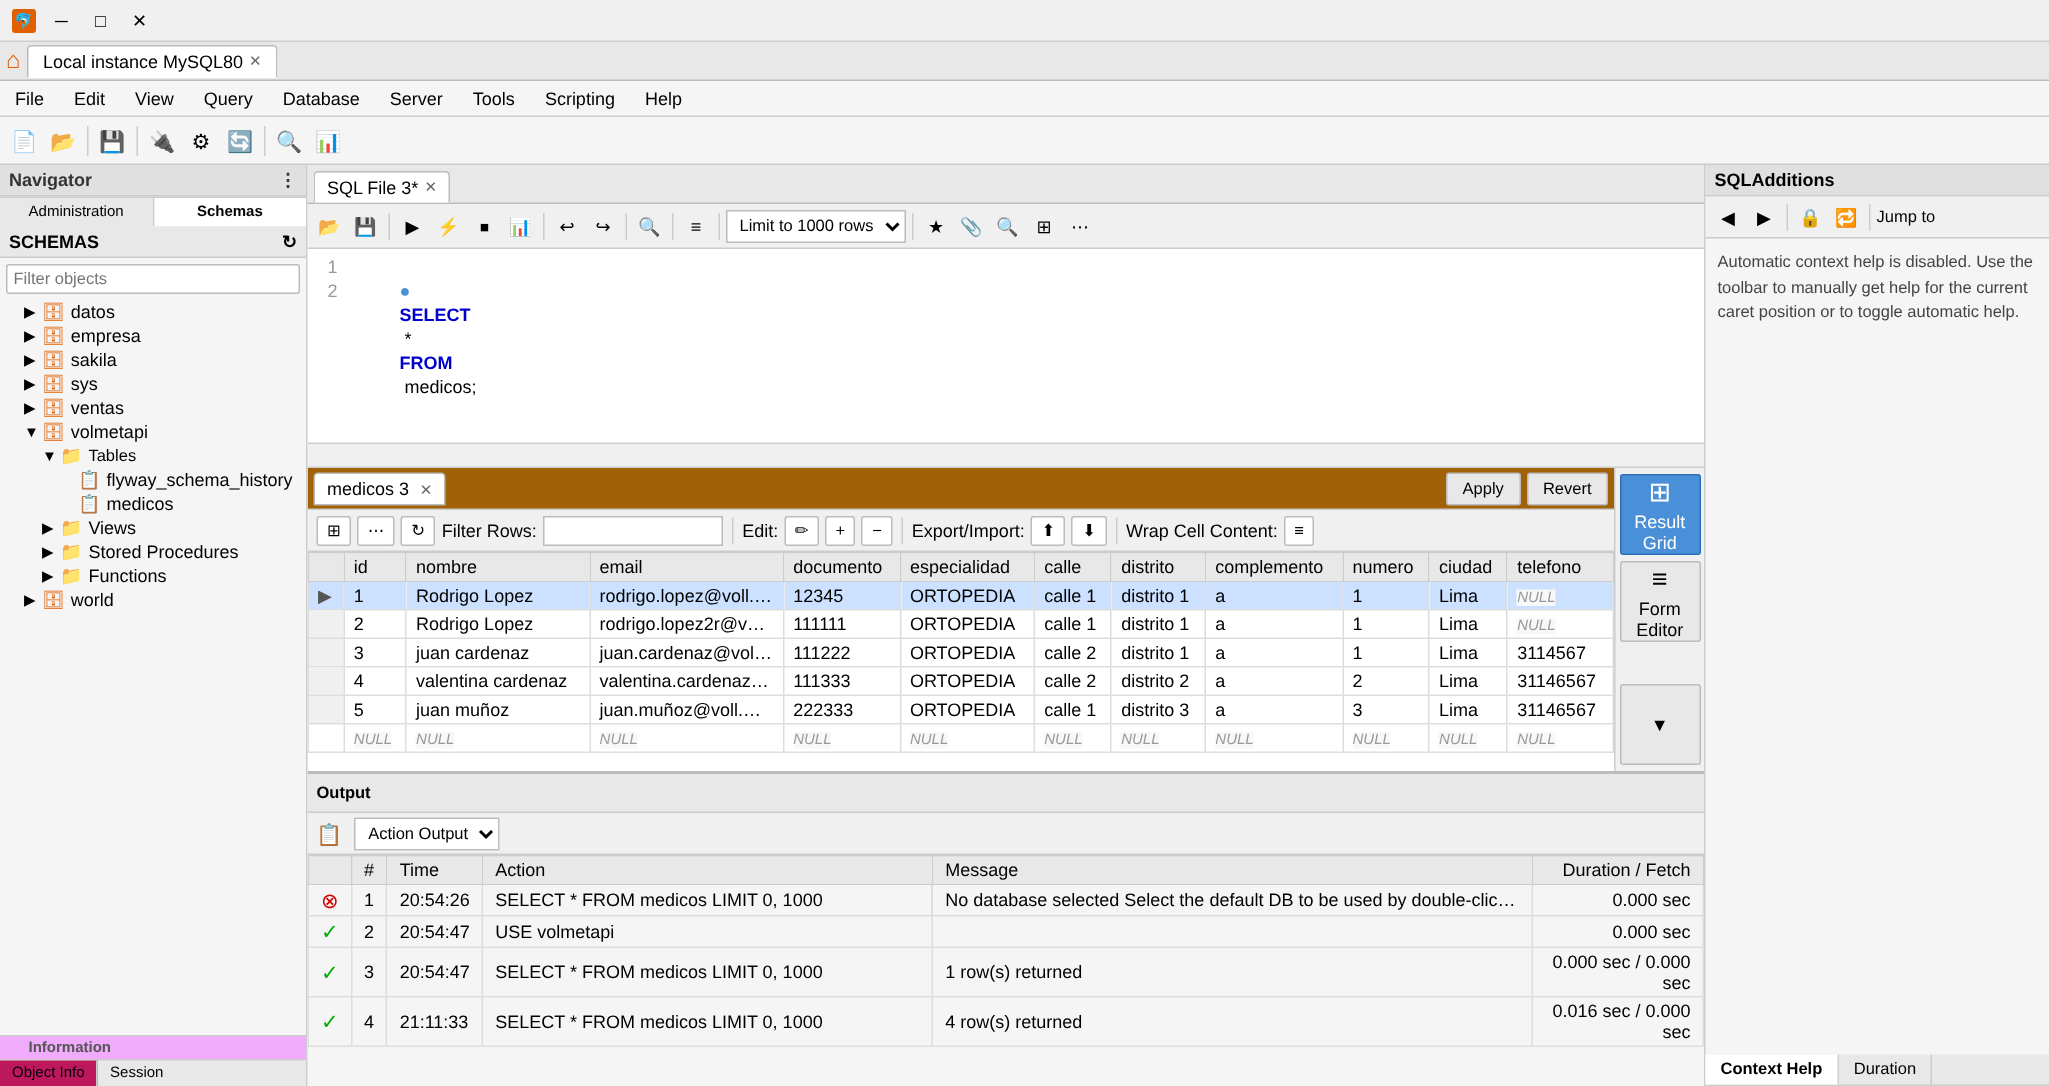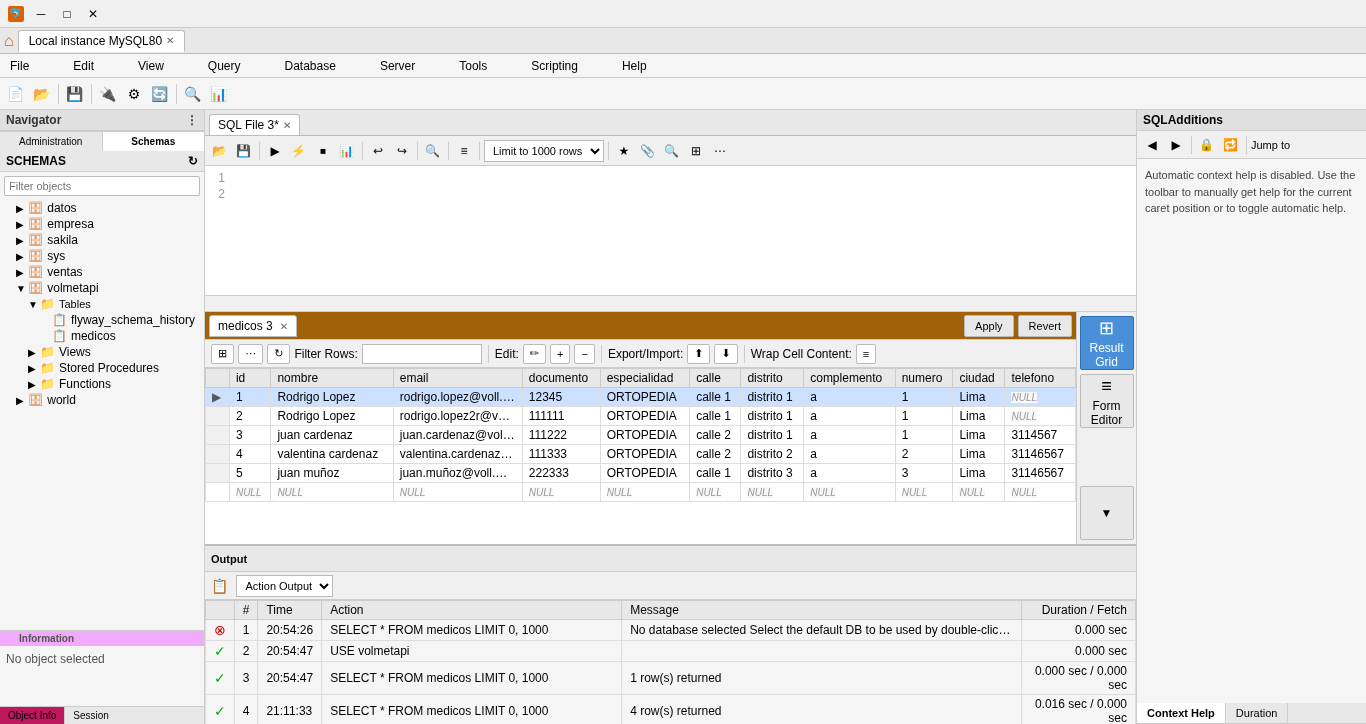--- a/index.html
+++ b/index.html
@@ -13,21 +13,21 @@
     .titlebar-btn { width: 22px; height: 18px; border: none; background: transparent; cursor: pointer; font-size: 12px; display: flex; align-items: center; justify-content: center; }
 
     
     .tabbar { background: #e8e8e8; height: 26px; display: flex; align-items: center; padding: 0 4px; border-bottom: 1px solid #bbb; }
     .tab { background: #d0d0d0; border: 1px solid #bbb; border-bottom: none; padding: 3px 10px; cursor: pointer; display: flex; align-items: center; gap: 4px; font-size: 11px; height: 22px; border-radius: 3px 3px 0 0; }
     .tab.active { background: white; border-bottom: 1px solid white; }
     .tab-close { font-size: 10px; color: #666; cursor: pointer; }
     .tab-home { margin-right: 4px; color: #e06000; font-size: 16px; }
 
     
-    .menubar { background: #f5f5f5; height: 24px; display: flex; align-items: center; border-bottom: 1px solid #ccc; gap: 24px; }
+    .menubar { background: #f5f5f5; height: 24px; display: flex; align-items: center; border-bottom: 1px solid #ccc; }
     .menubar-item { padding: 3px 10px; cursor: pointer; font-size: 12px; }
 
     
     .toolbar { background: #f5f5f5; height: 32px; display: flex; align-items: center; padding: 2px 4px; border-bottom: 1px solid #ccc; gap: 2px; }
     .toolbar-btn { width: 24px; height: 24px; border: 1px solid transparent; background: transparent; cursor: pointer; display: flex; align-items: center; justify-content: center; font-size: 14px; border-radius: 2px; }
     .toolbar-sep { width: 1px; height: 20px; background: #ccc; margin: 0 2px; }
 
     
     .main-layout { display: flex; flex: 1; overflow: hidden; }
 
@@ -90,21 +90,21 @@
     .row-arrow { color: #555; padding: 2px 4px; background: #f0f0f0; }
     .null-val { color: #999; font-style: italic; font-size: 10px; background: #f8f8f8; }
 
     
     .result-sidebar { width: 60px; background: #f0f0f0; border-left: 1px solid #ccc; display: flex; flex-direction: column; align-items: center; padding: 4px 0; gap: 4px; }
     .result-side-btn { width: 54px; height: 54px; background: #e8e8e8; border: 1px solid #bbb; cursor: pointer; display: flex; flex-direction: column; align-items: center; justify-content: center; font-size: 9px; text-align: center; border-radius: 2px; }
     .result-side-btn.active { background: #4a90d9; color: white; border-color: #2a70b9; }
     .result-side-btn .icon { font-size: 18px; margin-bottom: 2px; }
 
     
-    .bottom-area { height: 180px; background: #f5f5f5; border-top: 2px solid #bbb; display: flex; flex-direction: column; }
+    .bottom-area { height: 210px; background: #f5f5f5; border-top: 2px solid #bbb; display: flex; flex-direction: column; }
     .output-header { height: 26px; background: #e8e8e8; display: flex; align-items: center; padding: 0 6px; border-bottom: 1px solid #ccc; font-size: 11px; font-weight: bold; }
     .output-toolbar { height: 28px; background: #f0f0f0; display: flex; align-items: center; padding: 2px 6px; border-bottom: 1px solid #ccc; gap: 4px; }
     .output-select { height: 22px; border: 1px solid #bbb; background: white; font-size: 11px; padding: 0 4px; }
     .output-table { flex: 1; overflow: auto; }
     .output-tbl { border-collapse: collapse; width: 100%; font-size: 11px; }
     .output-tbl th { background: #e8e8e8; border: 1px solid #ccc; padding: 2px 8px; text-align: left; font-weight: normal; position: sticky; top: 0; }
     .output-tbl td { border: 1px solid #ddd; padding: 2px 8px; }
     .status-error { color: #cc0000; font-size: 14px; }
     .status-ok { color: #00aa00; font-size: 14px; }
 
@@ -270,23 +270,20 @@
         </div>
       <div class="tree-item">
           <span class="indent"></span>
           <span class="arrow">▶</span>
           <span class="icon db-icon">🗄</span>
           <span>world</span>
         </div>
     </div>
 
     <div style="border-top:1px solid #ccc; background:#f0abfc; padding:2px 19px; font-size:10px; font-weight:bold; color:#555;">Information</div>
-    <div style="padding:6px; font-size:11px; color:#555; background:#f5f5f5; flex:0 0 60px;">
-      <span>No object selected</span>
-    </div>
     <div style="display:flex; border-top:1px solid #ccc; background:#e8e8e8;">
       <div style="padding:3px 8px; font-size:10px; cursor:pointer; background:#be185d; border-right:1px solid #ccc;">Object Info</div>
       <div style="padding:3px 8px; font-size:10px; cursor:pointer;">Session</div>
     </div>
   </div>
 
   <div class="content-area">
 
     <div class="editor-tabbar">
       <div class="editor-tab active">
@@ -321,20 +318,30 @@
       <button class="editor-btn">📎</button>
       <button class="editor-btn">🔍</button>
       <button class="editor-btn">⊞</button>
       <button class="editor-btn">⋯</button>
     </div>
 
     <div class="sql-editor">
       <div class="line-numbers">
         <div class="line-number">1</div>
         <div class="line-number">2</div>
+      </div>
+      <div class="editor-content">
+        <div class="editor-line">
+          <span class="dot-indicator">●</span>
+          <span class="kw">SELECT</span>
+          <span> * </span>
+          <span class="kw">FROM</span>
+          <span> medicos;</span>
+        </div>
+        <div class="editor-line">&nbsp;</div>
       </div>
     </div>
 
     <div class="hscroll">
       <div style="height:100%; width:100%; overflow-x:scroll;">
           <div style="width:600px; height:1px;"></div>
         </div>
     </div>
 
     <div class="result-area">

